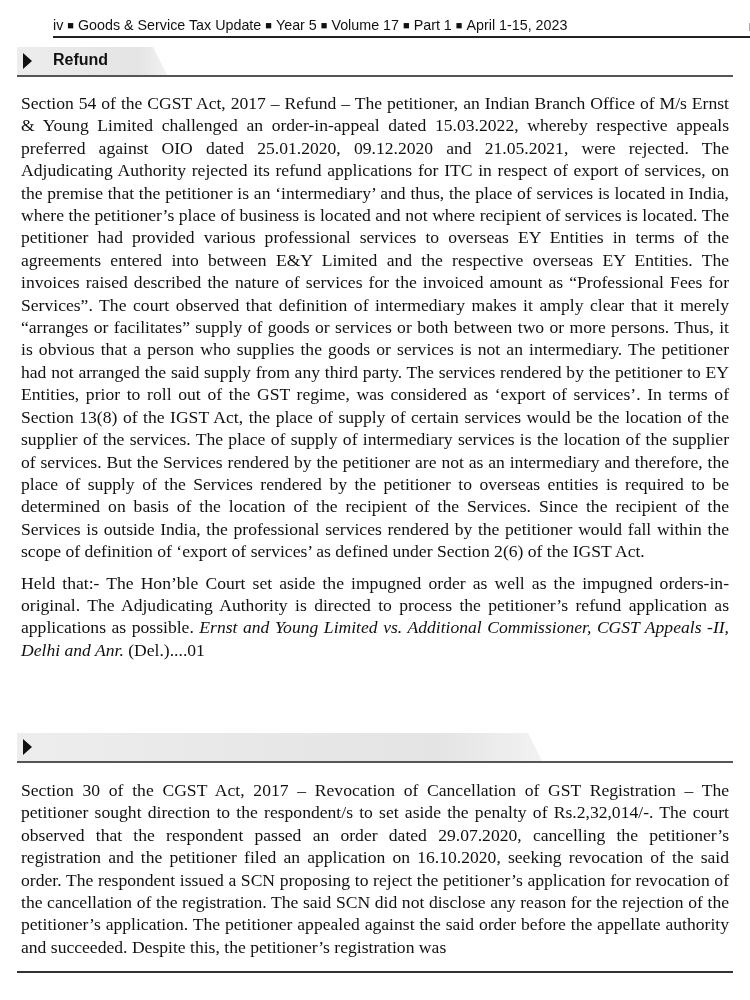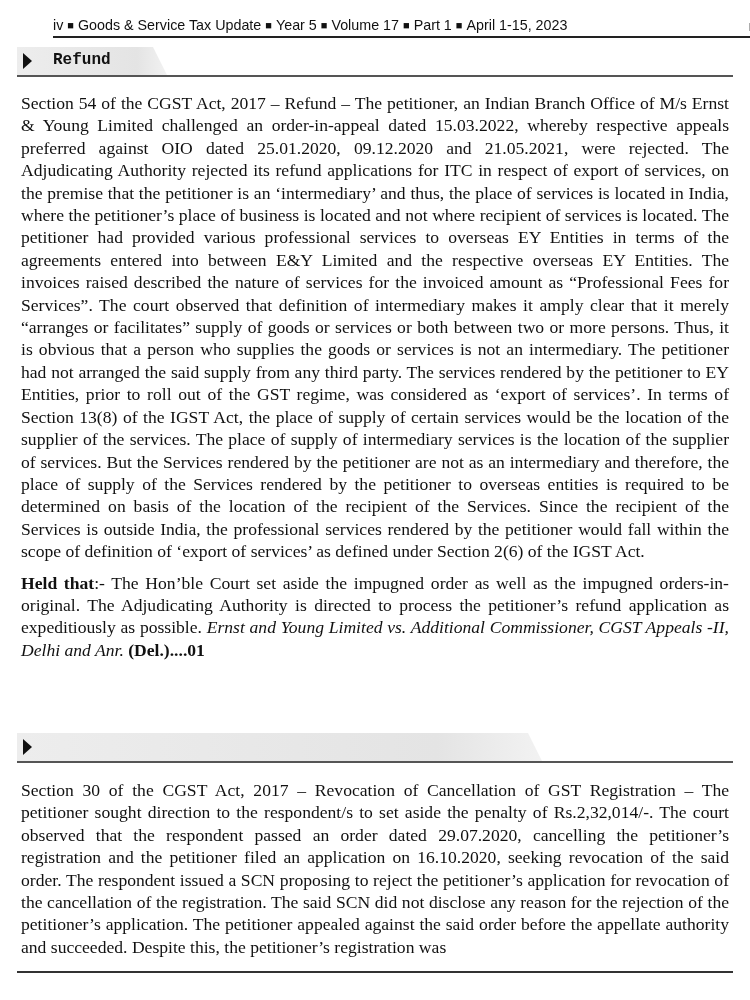--- a/index.html
+++ b/index.html
@@ -22,30 +22,30 @@
       background: linear-gradient(90deg, #ededed 0%, #e4e4e4 80%, #f2f2f2 100%);
       clip-path: polygon(0 0, calc(100% - 14px) 0, 100% 100%, 0 100%);
     }
     .section-bar .arrow {
       position: absolute; left: 6px; top: 6px; width: 0; height: 0;
       border-top: 8px solid transparent; border-bottom: 8px solid transparent;
       border-left: 9px solid #111;
     }
     .section-bar .title {
       position: absolute; left: 36px; top: 4px;
-      font-family: Liberation Mono, monospace; font-weight: bold; font-size: 16px; color: #111;
+      font-family: Liberation Sans, sans-serif; font-weight: bold; font-size: 16px; color: #111;
       white-space: nowrap;
     }
     .body-text {
       position: absolute; left: 17px; width: 491px;
       font-family: "Liberation Serif", serif; font-size: 17.6px; line-height: 22.4px;
       text-align: justify; color: #111;
     }
     .body-text p { margin: 4px; }
-    .body-text b { font-weight: bold; }
+    .body-text b { font-weight: normal; }
     .body-text i { font-style: italic; }
     .bottom-rule { position: absolute; left: 17px; top: 971px; width: 491px; border-top: 2px solid #333; }
     .running-head, .section-bar, .body-text, .bottom-rule { width: 716px; }
   </style>
 </head>
 <body>
 
 <div class="running-head">
   <span>
     <span>iv</span><span class="sep">■</span><span>Goods &amp; Service Tax Update</span><span class="sep">■</span><span>Year 5</span><span class="sep">■</span><span>Volume 17</span><span class="sep">■</span><span>Part 1</span><span class="sep">■</span><span>April 1-15, 2023</span>
@@ -54,21 +54,21 @@
 </div>
 
 <div class="section-bar" style="top:47px;">
   <div class="tab" style="width:150px;"></div>
   <div class="arrow"></div>
   <div class="title">Refund</div>
 </div>
 
 <div class="body-text" style="top:88px;">
   <p>Section 54 of the CGST Act, 2017 – Refund – The petitioner, an Indian Branch Office of M/s Ernst &amp; Young Limited challenged an order-in-appeal dated 15.03.2022, whereby respective appeals preferred against OIO dated 25.01.2020, 09.12.2020 and 21.05.2021, were rejected. The Adjudicating Authority rejected its refund applications for ITC in respect of export of services, on the premise that the petitioner is an ‘intermediary’ and thus, the place of services is located in India, where the petitioner’s place of business is located and not where recipient of services is located. The petitioner had provided various professional services to overseas EY Entities in terms of the agreements entered into between E&amp;Y Limited and the respective overseas EY Entities. The invoices raised described the nature of services for the invoiced amount as “Professional Fees for Services”. The court observed that definition of intermediary makes it amply clear that it merely “arranges or facilitates” supply of goods or services or both between two or more persons. Thus, it is obvious that a person who supplies the goods or services is not an intermediary. The petitioner had not arranged the said supply from any third party. The services rendered by the petitioner to EY Entities, prior to roll out of the GST regime, was considered as ‘export of services’. In terms of Section 13(8) of the IGST Act, the place of supply of certain services would be the location of the supplier of the services. The place of supply of intermediary services is the location of the supplier of services. But the Services rendered by the petitioner are not as an intermediary and therefore, the place of supply of the Services rendered by the petitioner to overseas entities is required to be determined on basis of the location of the recipient of the Services. Since the recipient of the Services is outside India, the professional services rendered by the petitioner would fall within the scope of definition of ‘export of services’ as defined under Section 2(6) of the IGST Act.</p>
-  <p style="margin-top:9px;"><b>Held that</b><span>:- The Hon’ble Court set aside the impugned order as well as the impugned orders-in-original. The Adjudicating Authority is directed to process the petitioner’s refund application as expeditiously as possible. </span><i>Ernst and Young Limited vs. Additional Commissioner, CGST Appeals -II, Delhi and Anr.</i><b> (Del.)....01</b></p>
+  <p style="margin-top:9px;"><b>Held that</b><span>:- The Hon’ble Court set aside the impugned order as well as the impugned orders-in-original. The Adjudicating Authority is directed to process the petitioner’s refund application as applications as possible. </span><i>Ernst and Young Limited vs. Additional Commissioner, CGST Appeals -II, Delhi and Anr.</i><b> (Del.)....01</b></p>
 </div>
 
 <div class="section-bar" style="top:733px;">
   <div class="tab" style="width:525px;"></div>
   <div class="arrow"></div>
 </div>
 
 <div class="body-text" style="top:775px;">
   <p>Section 30 of the CGST Act, 2017 – Revocation of Cancellation of GST Registration – The petitioner sought direction to the respondent/s to set aside the penalty of Rs.2,32,014/-. The court observed that the respondent passed an order dated 29.07.2020, cancelling the petitioner’s registration and the petitioner filed an application on 16.10.2020, seeking revocation of the said order. The respondent issued a SCN proposing to reject the petitioner’s application for revocation of the cancellation of the registration. The said SCN did not disclose any reason for the rejection of the petitioner’s application. The petitioner appealed against the said order before the appellate authority and succeeded. Despite this, the petitioner’s registration was</p>
 </div>

